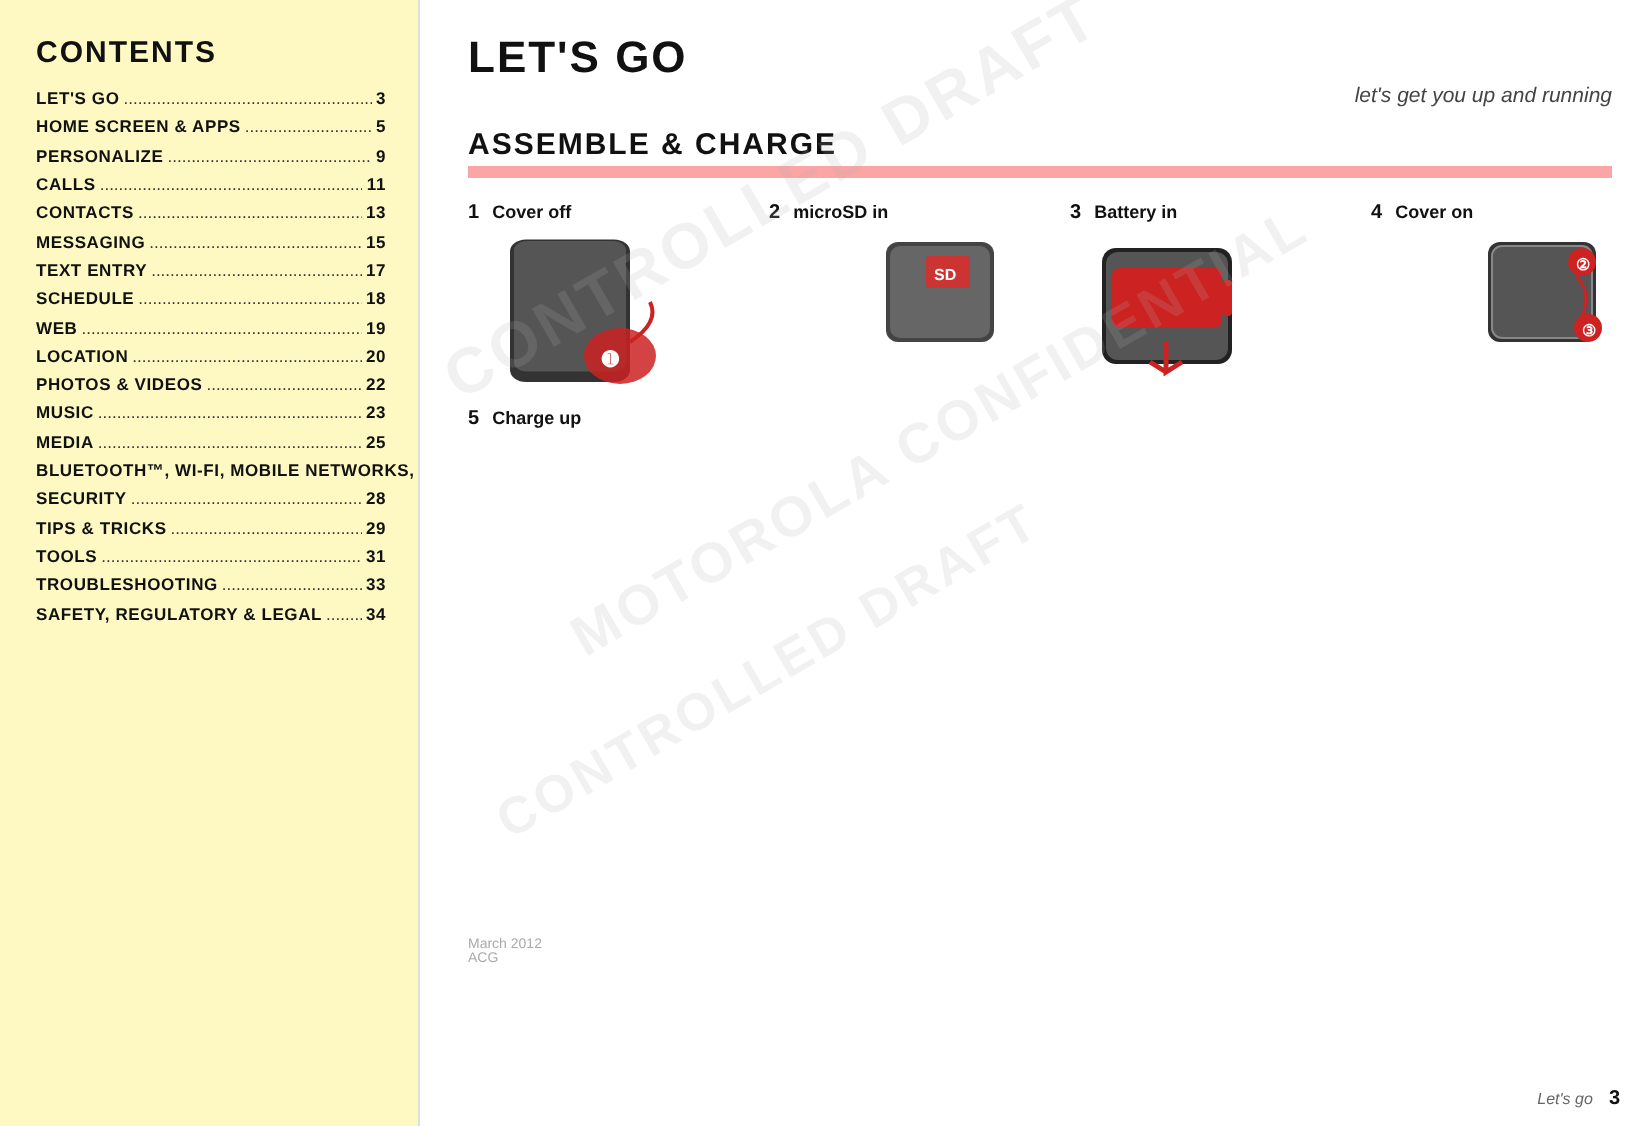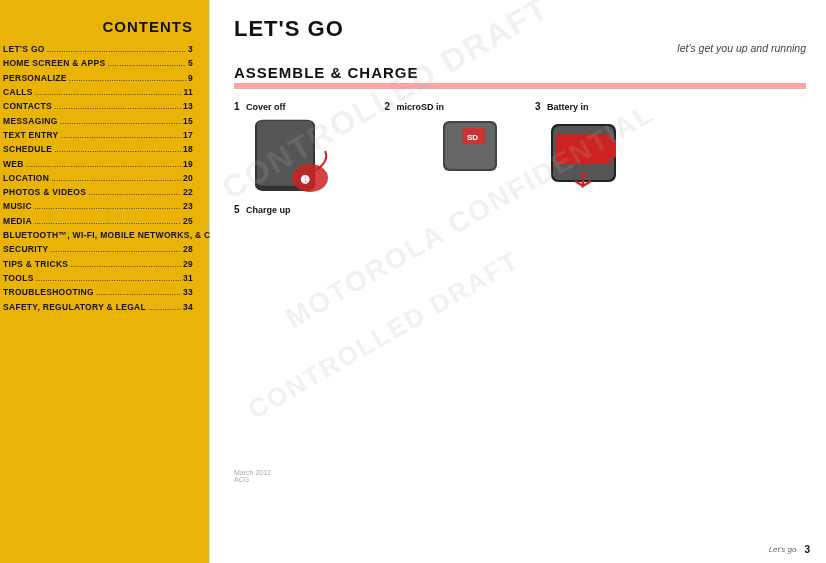--- a/index.html
+++ b/index.html
@@ -8,25 +8,24 @@
       height: 563px;
       font-family: Arial, Helvetica, sans-serif;
       background: #fff;
       display: flex;
       overflow: hidden;
     }
 
     
     .left-panel {
       width: 210px;
-      padding: 18px 16px 18px 3px;
-      background: #eab308;
+      padding: 18px 16px 18px 18px;
+      background: #fef9c3;
       border-right: 1px solid #e0e0e0;
       flex-shrink: 0;
-      text-align: right;
     }
     .left-panel .section-title {
       font-size: 15px;
       font-weight: 900;
       letter-spacing: 1px;
       color: #111;
       margin-bottom: 8px;
       text-transform: uppercase;
     }
     .toc-list {
@@ -349,20 +348,40 @@
           <rect x="17" y="10" width="61" height="54" rx="6" fill="#555"></rect>
 
           <rect x="20" y="18" width="55" height="30" rx="4" fill="#cc2222"></rect>
           <rect x="75" y="24" width="5" height="18" rx="2" fill="#cc2222"></rect>
 
           <path d="M47 55 L47 70 L55 65 M47 70 L39 65" stroke="#cc2222" stroke-width="2.5" fill="none"></path>
         </svg>
       </div>
     </div>
 
+    <div class="step">
+      <div class="step-header">
+        <span class="step-num">4</span>
+        <span>Cover on</span>
+      </div>
+      <div class="device-img">
+        <svg class="step-img-sm" viewBox="0 0 70 60" xmlns="http://www.w3.org/2000/svg">
+          <rect x="8" y="5" width="54" height="50" rx="6" fill="#333"></rect>
+          <rect x="10" y="7" width="50" height="46" rx="5" fill="#555"></rect>
+          <rect x="10" y="7" width="50" height="46" rx="5" fill="none" stroke="#888" stroke-width="1"></rect>
+
+          <circle cx="55" cy="15" r="7" fill="#cc2222"></circle>
+          <text x="52" y="19" font-size="8" fill="white" font-weight="bold">②</text>
+          <circle cx="58" cy="48" r="7" fill="#cc2222"></circle>
+          <text x="55" y="52" font-size="8" fill="white" font-weight="bold">③</text>
+
+          <path d="M52 22 Q60 30 55 42" stroke="#cc2222" stroke-width="1.5" fill="none"></path>
+        </svg>
+      </div>
+    </div>
 
   </div>
 
   <div class="step5-row">
     <div class="step-header">
       <span class="step-num">5</span>
       <span>Charge up</span>
     </div>
   </div>
 

